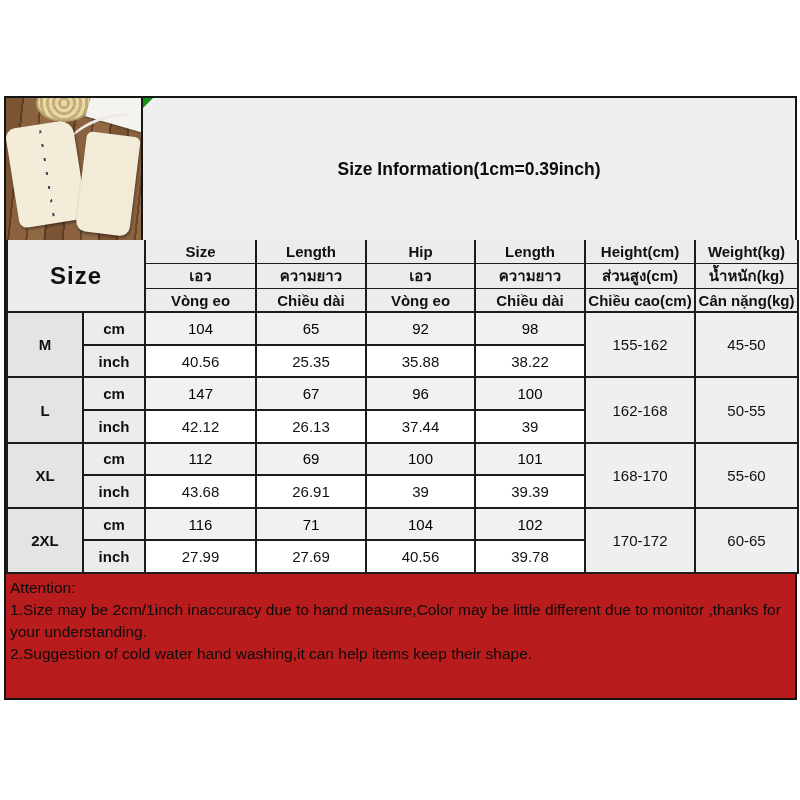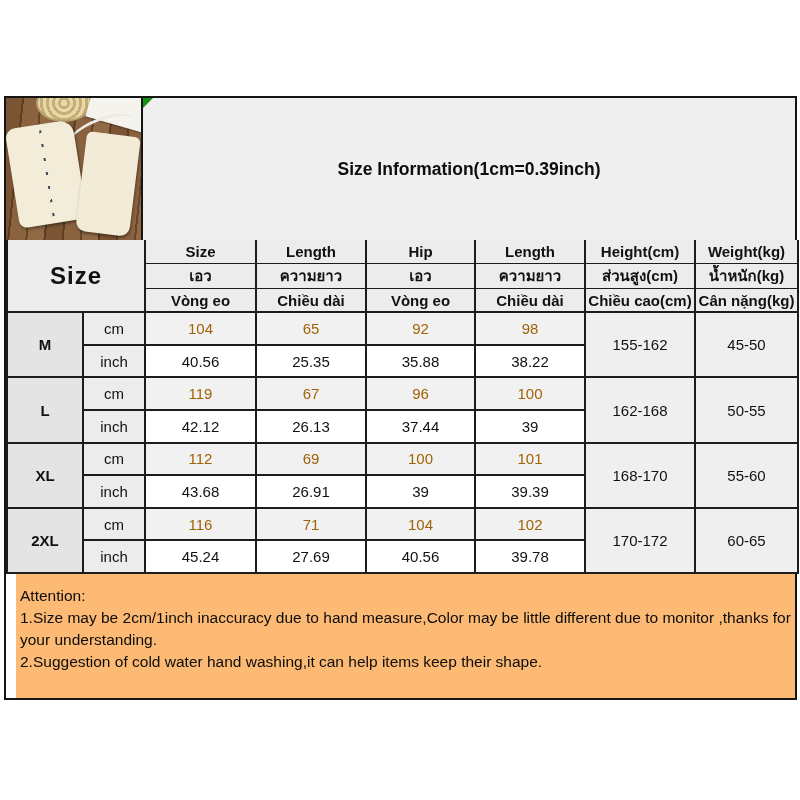--- a/index.html
+++ b/index.html
@@ -40,29 +40,29 @@
 
   
   table.size-table { border-collapse:collapse; table-layout:fixed; width:100%; height:334px; flex:0 0 auto; }
   .size-table td { border:2px solid #1c1c1c; text-align:center; vertical-align:middle;
                    font-size:15px; color:#111; overflow:hidden; white-space:nowrap; }
   .size-table tr.hdr td { border-top-width:1px; border-bottom-width:1px; background:#ececec;
                           font-weight:bold; height:23px; }
   .size-table tr.hdr-first td { border-top:0; }
   td.size-cell { background:#ececec; font-weight:bold; font-size:24px; letter-spacing:1px; }
   td.sizename { background:#e4e4e4; font-weight:bold; }
-  td.unit { background:#ececec; font-weight:normal; }
+  td.unit { background:#ececec; font-weight:bold; }
   tr.cmrow td { height:32px; }
   tr.inchrow td { height:32px; }
-  tr.cmrow td.val { background:#f1f1f1; color:#a16207; }
+  tr.cmrow td.val { background:#f1f1f1; color:#000000; }
   tr.inchrow td.val { background:#ffffff; color:#111; }
   td.range { background:#efefef; }
 
   
-  .attention { flex:1; border-top:0; background:#fdba74; padding:11px 4px;margin-left:10px; }
+  .attention { flex:1; border-top:0; background:#b91c1c; padding:3px 4px; }
   .attention div { font-size:15.5px; line-height:22px; color:#0c0c0c; }
 </style>
 </head>
 <body>
 
 <div class="canvas">
   <div class="sheet">
 
     <div class="top-row">
       <div class="photo">
@@ -132,21 +132,21 @@
           <td class="unit">inch</td>
           <td class="val">40.56</td>
           <td class="val">25.35</td>
           <td class="val">35.88</td>
           <td class="val">38.22</td>
         </tr>
 
         <tr class="cmrow">
           <td class="sizename" rowspan="2">L</td>
           <td class="unit">cm</td>
-          <td class="val">119</td>
+          <td class="val">147</td>
           <td class="val">67</td>
           <td class="val">96</td>
           <td class="val">100</td>
           <td class="range" rowspan="2">162-168</td>
           <td class="range" rowspan="2">50-55</td>
         </tr>
         <tr class="inchrow">
           <td class="unit">inch</td>
           <td class="val">42.12</td>
           <td class="val">26.13</td>
@@ -177,21 +177,21 @@
           <td class="unit">cm</td>
           <td class="val">116</td>
           <td class="val">71</td>
           <td class="val">104</td>
           <td class="val">102</td>
           <td class="range" rowspan="2">170-172</td>
           <td class="range" rowspan="2">60-65</td>
         </tr>
         <tr class="inchrow">
           <td class="unit">inch</td>
-          <td class="val">45.24</td>
+          <td class="val">27.99</td>
           <td class="val">27.69</td>
           <td class="val">40.56</td>
           <td class="val">39.78</td>
         </tr>
       </tbody>
     </table>
 
     <div class="attention">
       <div>Attention:</div>
       <div>1.Size may be 2cm/1inch inaccuracy due to hand measure,Color may be little different due to monitor ,thanks for your understanding.</div>

